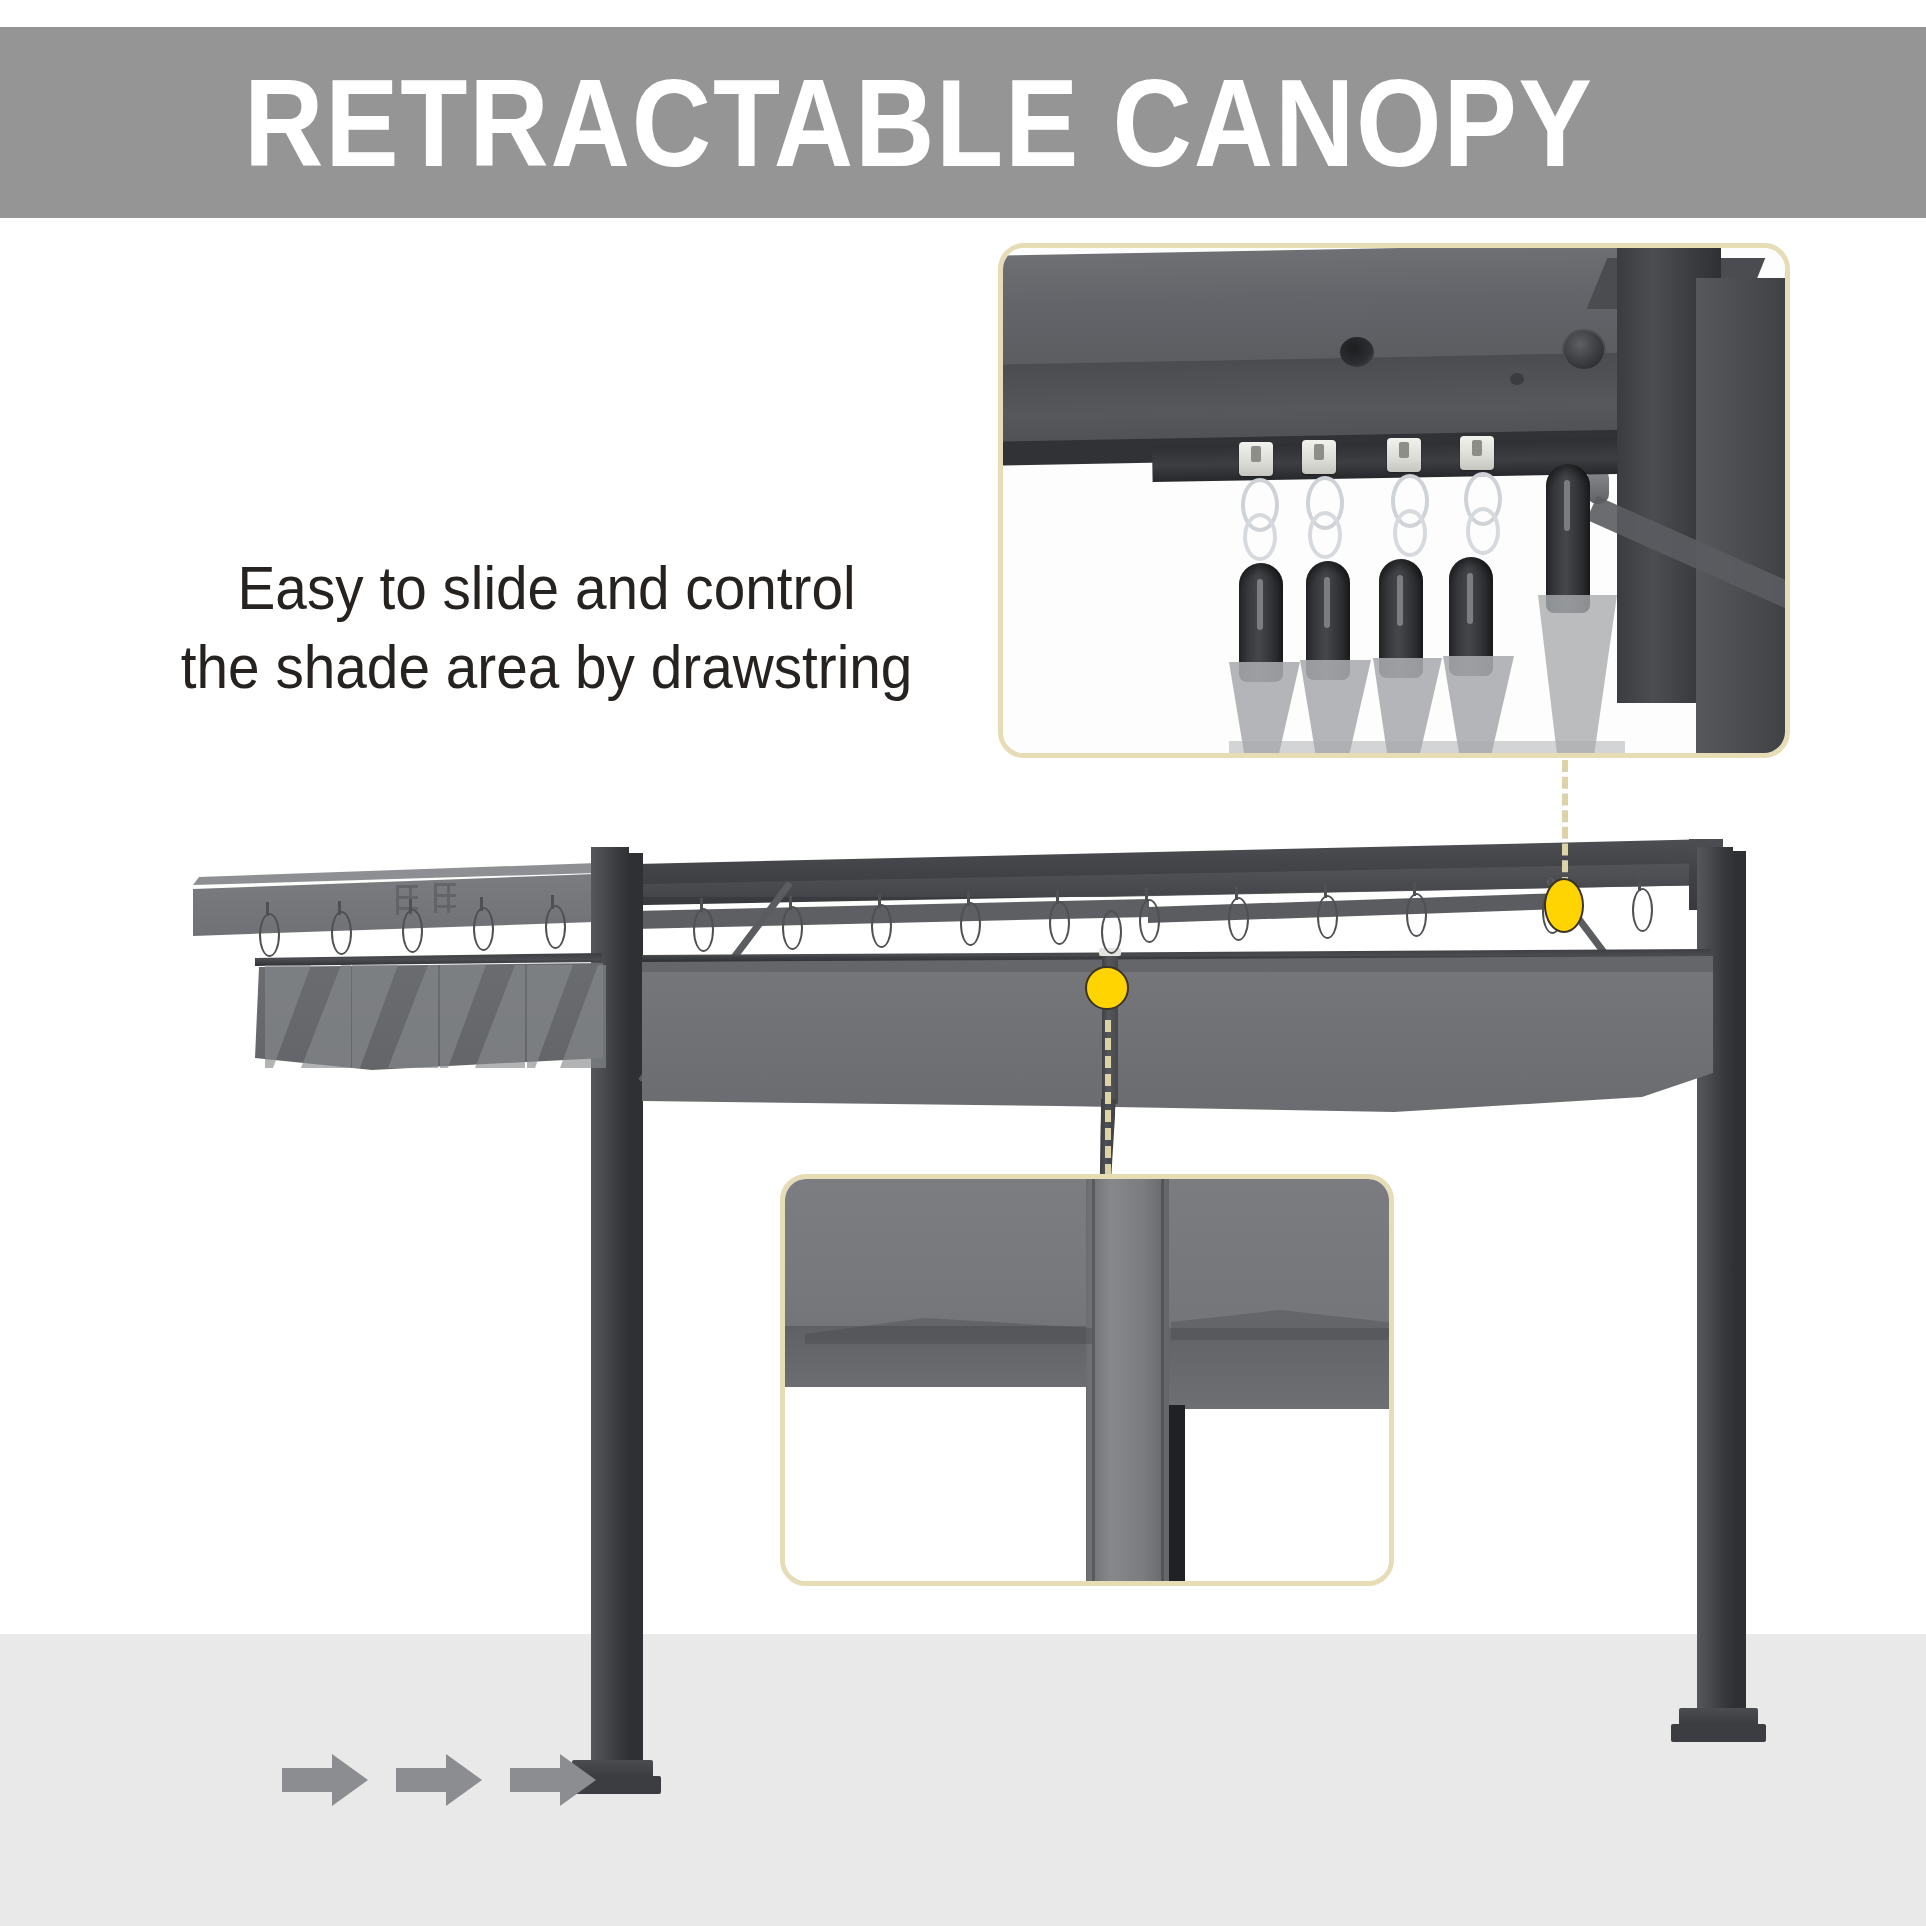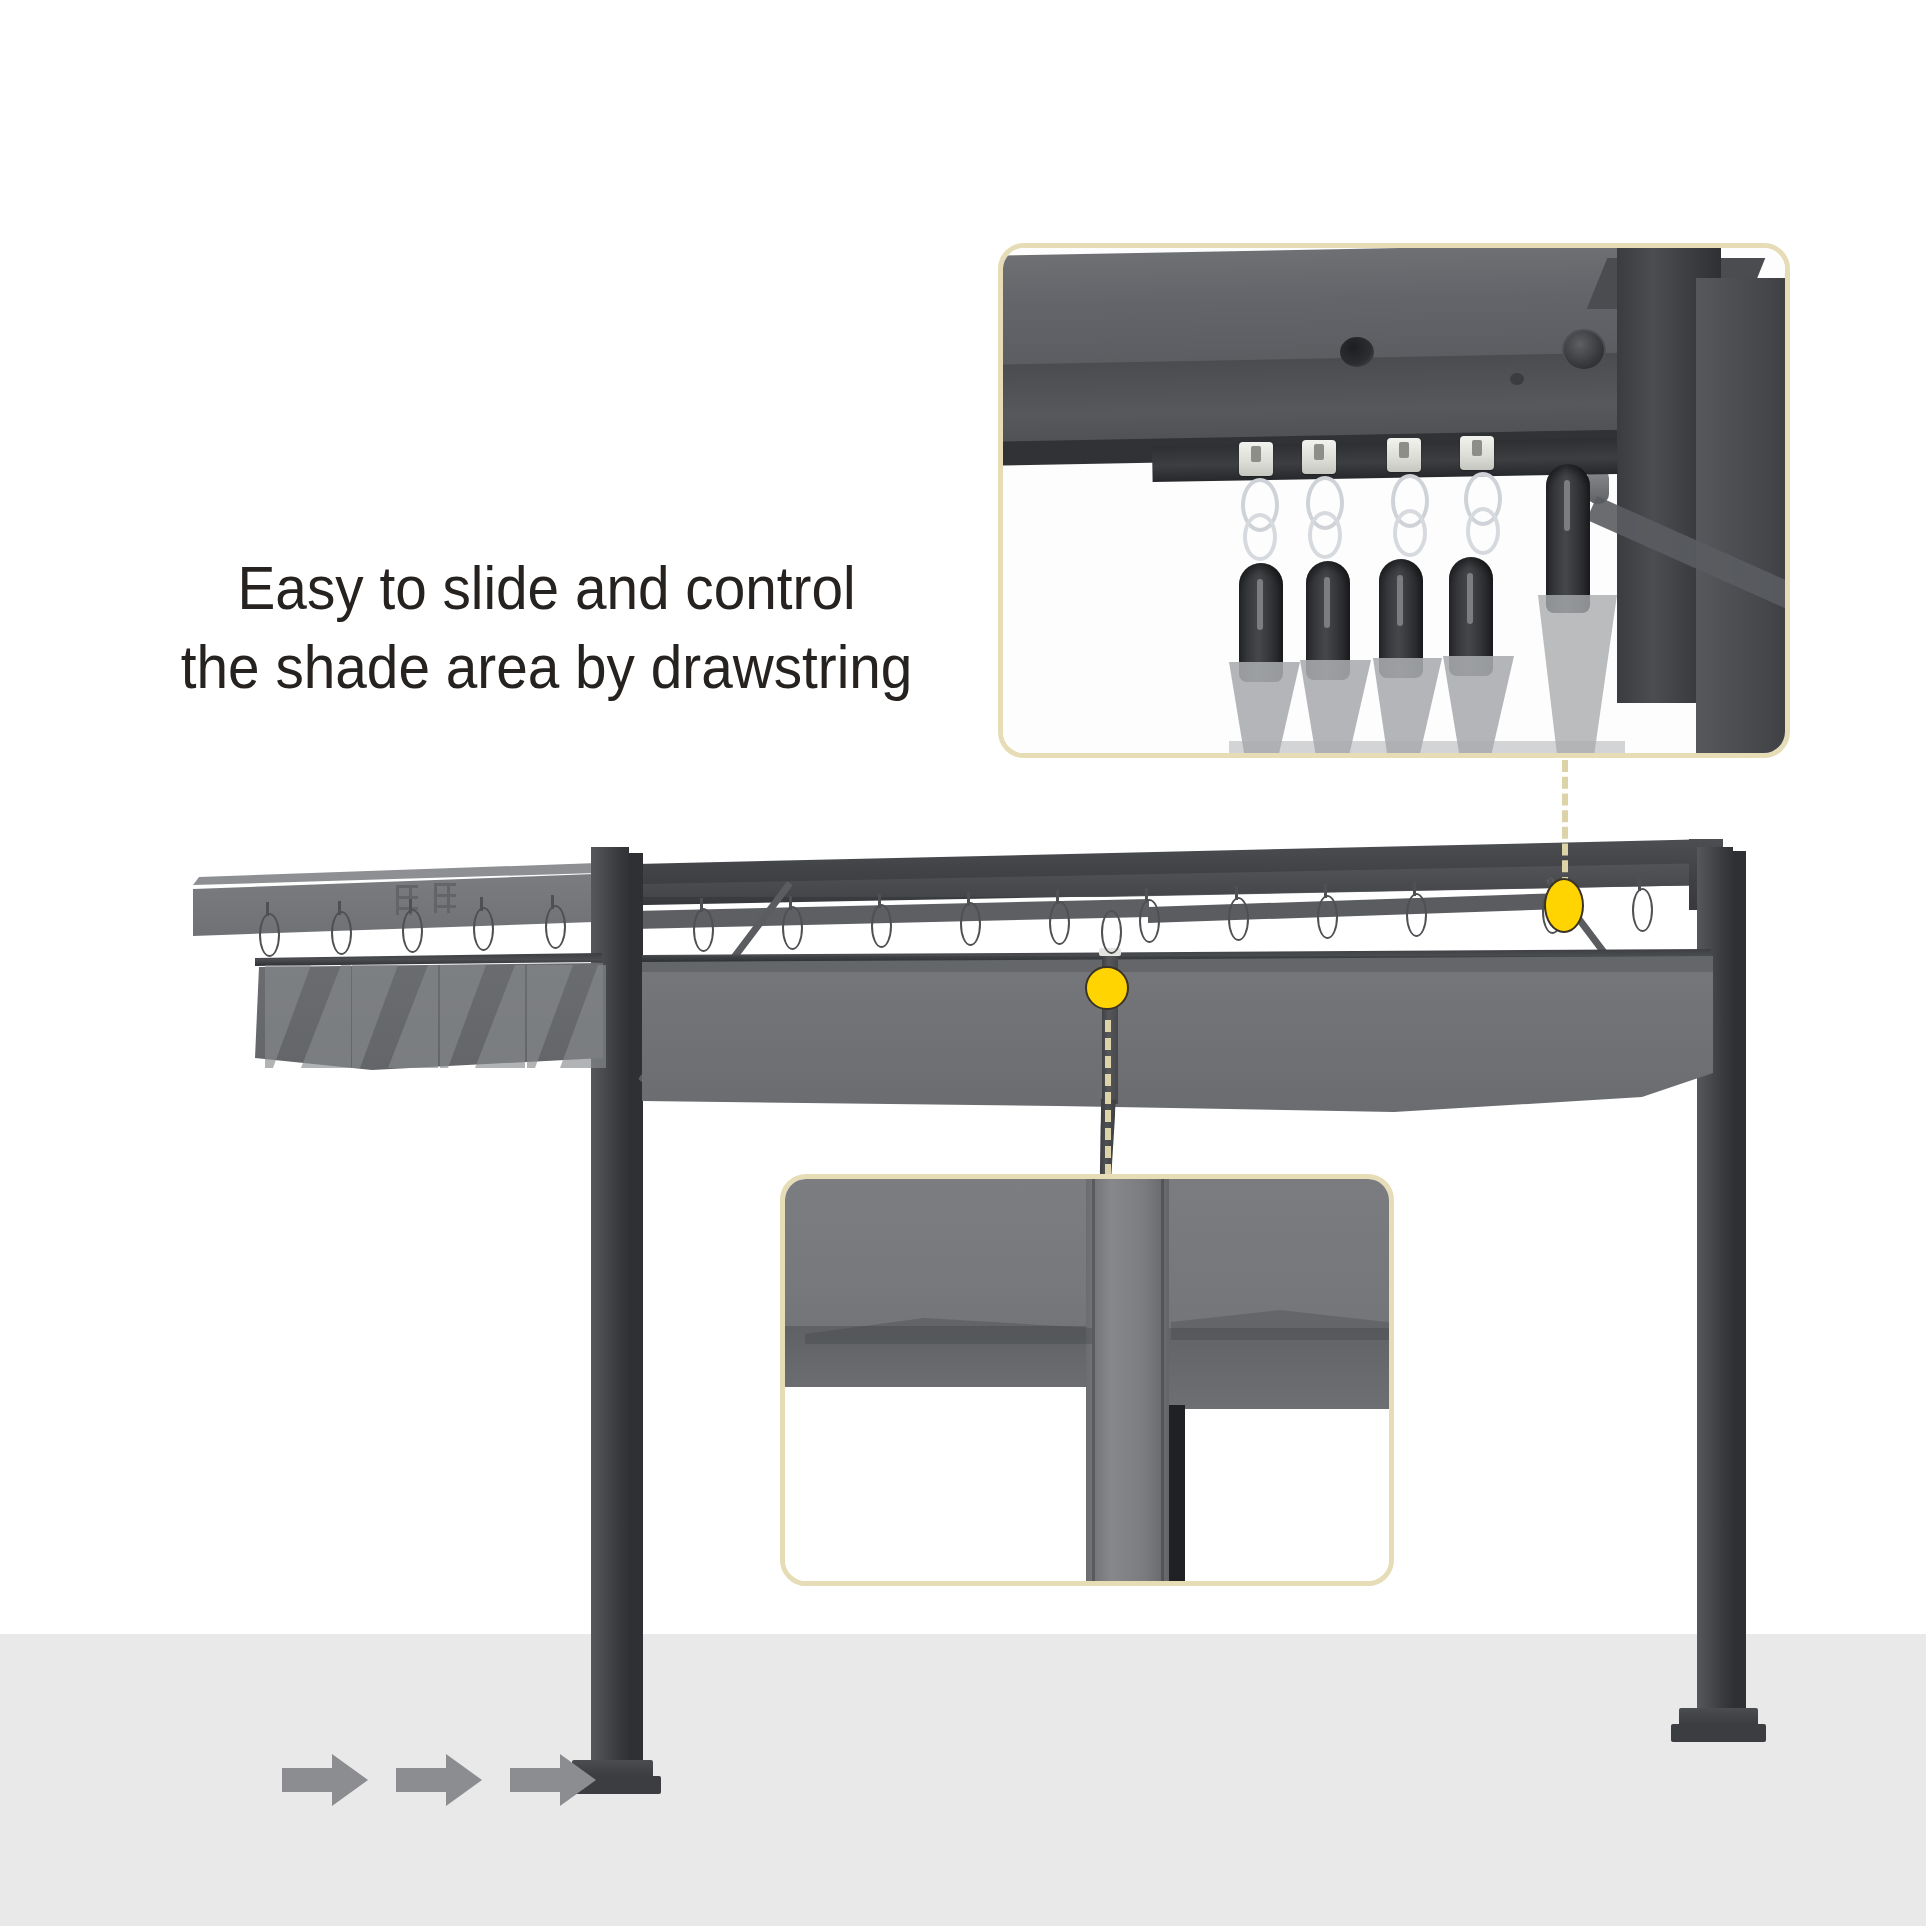--- a/index.html
+++ b/index.html
@@ -238,20 +238,23 @@
   .dot.oval{width:40px;height:55px;border-radius:50%;}
   .leader{
     position:absolute;width:0;border-left:6px dashed #dcd3a8;
   }
 </style>
 </head>
 <body>
 
 <div id="stage">
 
+  <div class="banner">
+    <div class="banner-title">RETRACTABLE CANOPY</div>
+  </div>
 
   <div class="caption">
     <div>Easy to slide and control</div>
     <div>the shade area by drawstring</div>
   </div>
 
   <div class="floor"></div>
 
   <div id="pergola">
 

